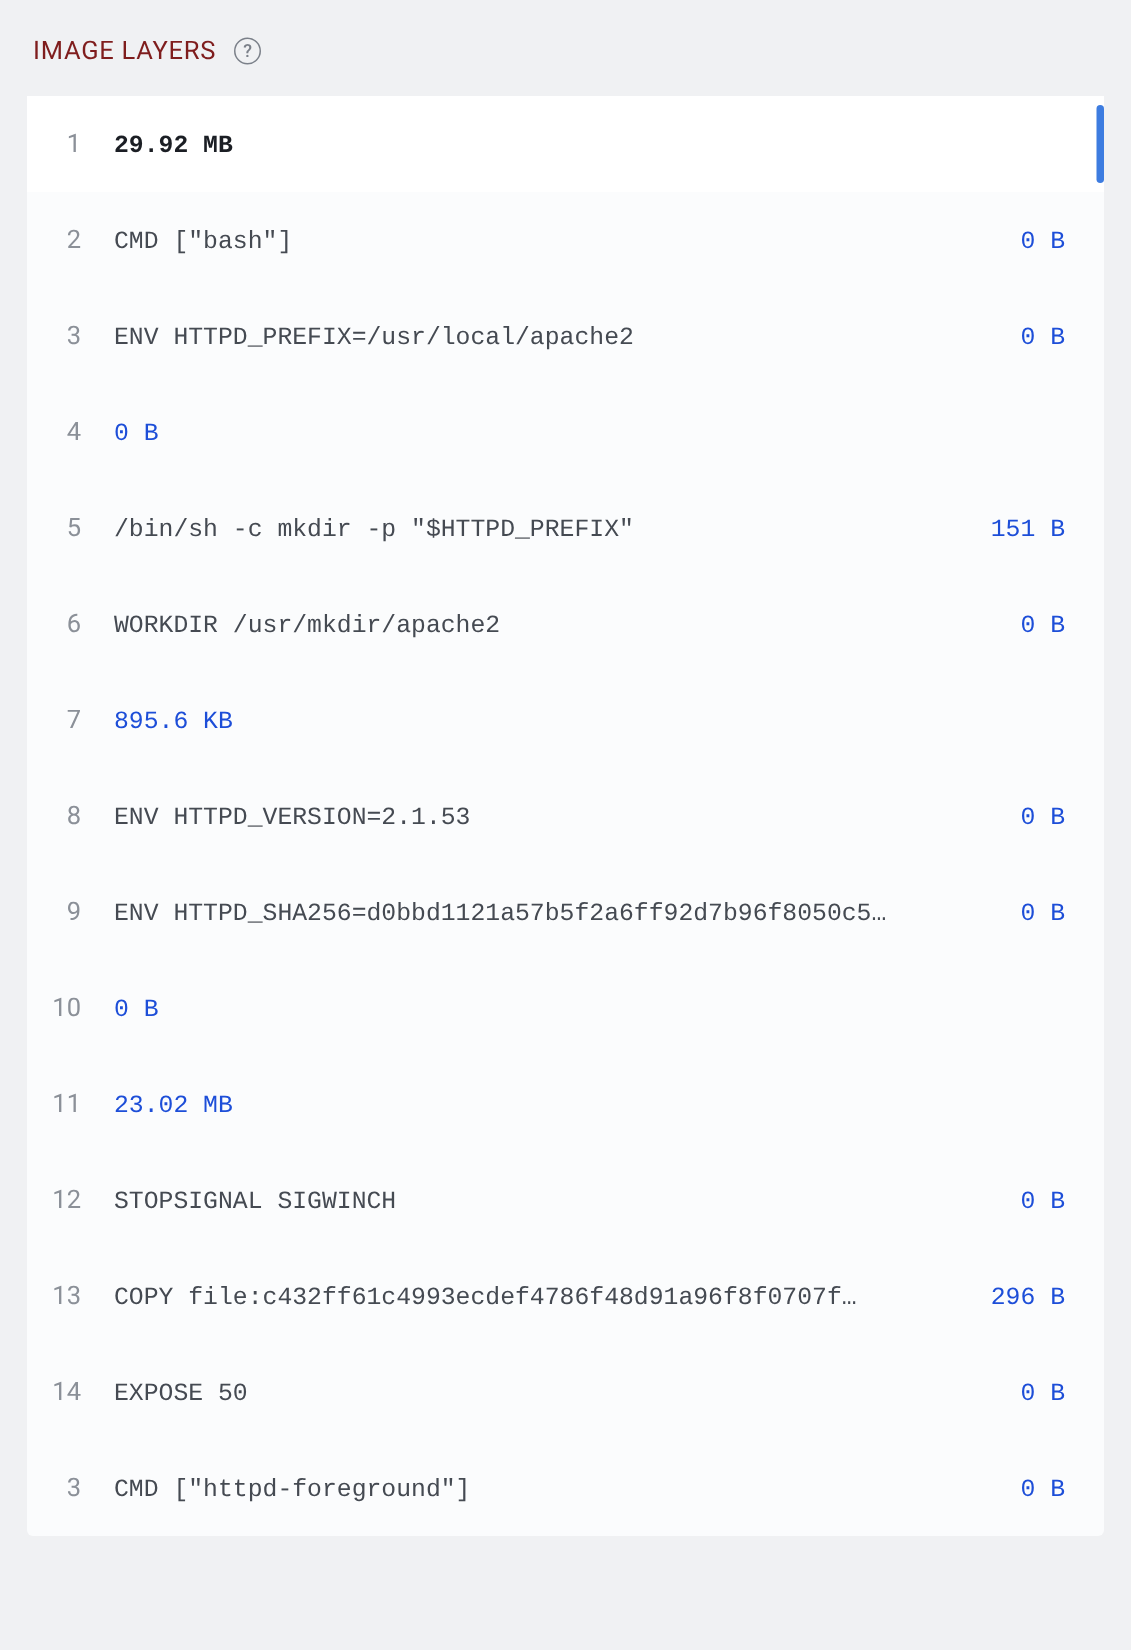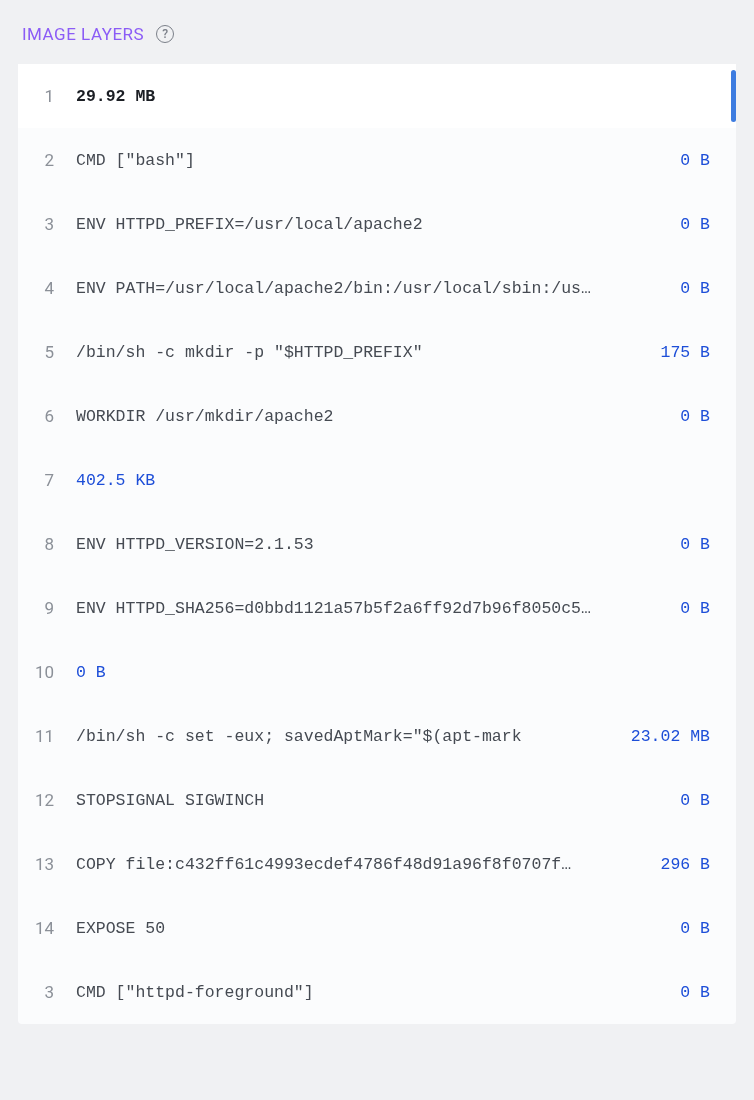--- a/index.html
+++ b/index.html
@@ -21,21 +21,21 @@
       display: flex;
       align-items: center;
       gap: 12px;
       margin-bottom: 20px;
       padding-left: 4px;
     }
     .header-title {
       font-size: 17px;
       font-weight: 400;
       letter-spacing: 0.5px;
-      color: #8b5cf6;
+      color: #7f1d1d;
     }
     .help-icon {
       width: 18px;
       height: 18px;
       border: 1.5px solid #7b8089;
       border-radius: 50%;
       display: flex;
       align-items: center;
       justify-content: center;
       font-size: 12px;
@@ -125,54 +125,52 @@
         <span class="layer-command">CMD ["bash"]</span>
         <span class="layer-size">0 B</span>
       </div>
       <div class="layer-row">
         <span class="layer-index">3</span>
         <span class="layer-command">ENV HTTPD_PREFIX=/usr/local/apache2</span>
         <span class="layer-size">0 B</span>
       </div>
       <div class="layer-row">
         <span class="layer-index">4</span>
-        <span class="layer-command">ENV PATH=/usr/local/apache2/bin:/usr/local/sbin:/us…</span>
         <span class="layer-size">0 B</span>
       </div>
       <div class="layer-row">
         <span class="layer-index">5</span>
         <span class="layer-command">/bin/sh -c mkdir -p "$HTTPD_PREFIX"</span>
-        <span class="layer-size">175 B</span>
+        <span class="layer-size">151 B</span>
       </div>
       <div class="layer-row">
         <span class="layer-index">6</span>
         <span class="layer-command">WORKDIR /usr/mkdir/apache2</span>
         <span class="layer-size">0 B</span>
       </div>
       <div class="layer-row">
         <span class="layer-index">7</span>
-        <span class="layer-size">402.5 KB</span>
+        <span class="layer-size">895.6 KB</span>
       </div>
       <div class="layer-row">
         <span class="layer-index">8</span>
         <span class="layer-command">ENV HTTPD_VERSION=2.1.53</span>
         <span class="layer-size">0 B</span>
       </div>
       <div class="layer-row">
         <span class="layer-index">9</span>
         <span class="layer-command">ENV HTTPD_SHA256=d0bbd1121a57b5f2a6ff92d7b96f8050c5…</span>
         <span class="layer-size">0 B</span>
       </div>
       <div class="layer-row">
         <span class="layer-index">10</span>
         <span class="layer-size">0 B</span>
       </div>
       <div class="layer-row">
         <span class="layer-index">11</span>
-        <span class="layer-command">/bin/sh -c set -eux; savedAptMark="$(apt-mark</span>
         <span class="layer-size">23.02 MB</span>
       </div>
       <div class="layer-row">
         <span class="layer-index">12</span>
         <span class="layer-command">STOPSIGNAL SIGWINCH</span>
         <span class="layer-size">0 B</span>
       </div>
       <div class="layer-row">
         <span class="layer-index">13</span>
         <span class="layer-command">COPY file:c432ff61c4993ecdef4786f48d91a96f8f0707f…</span>

